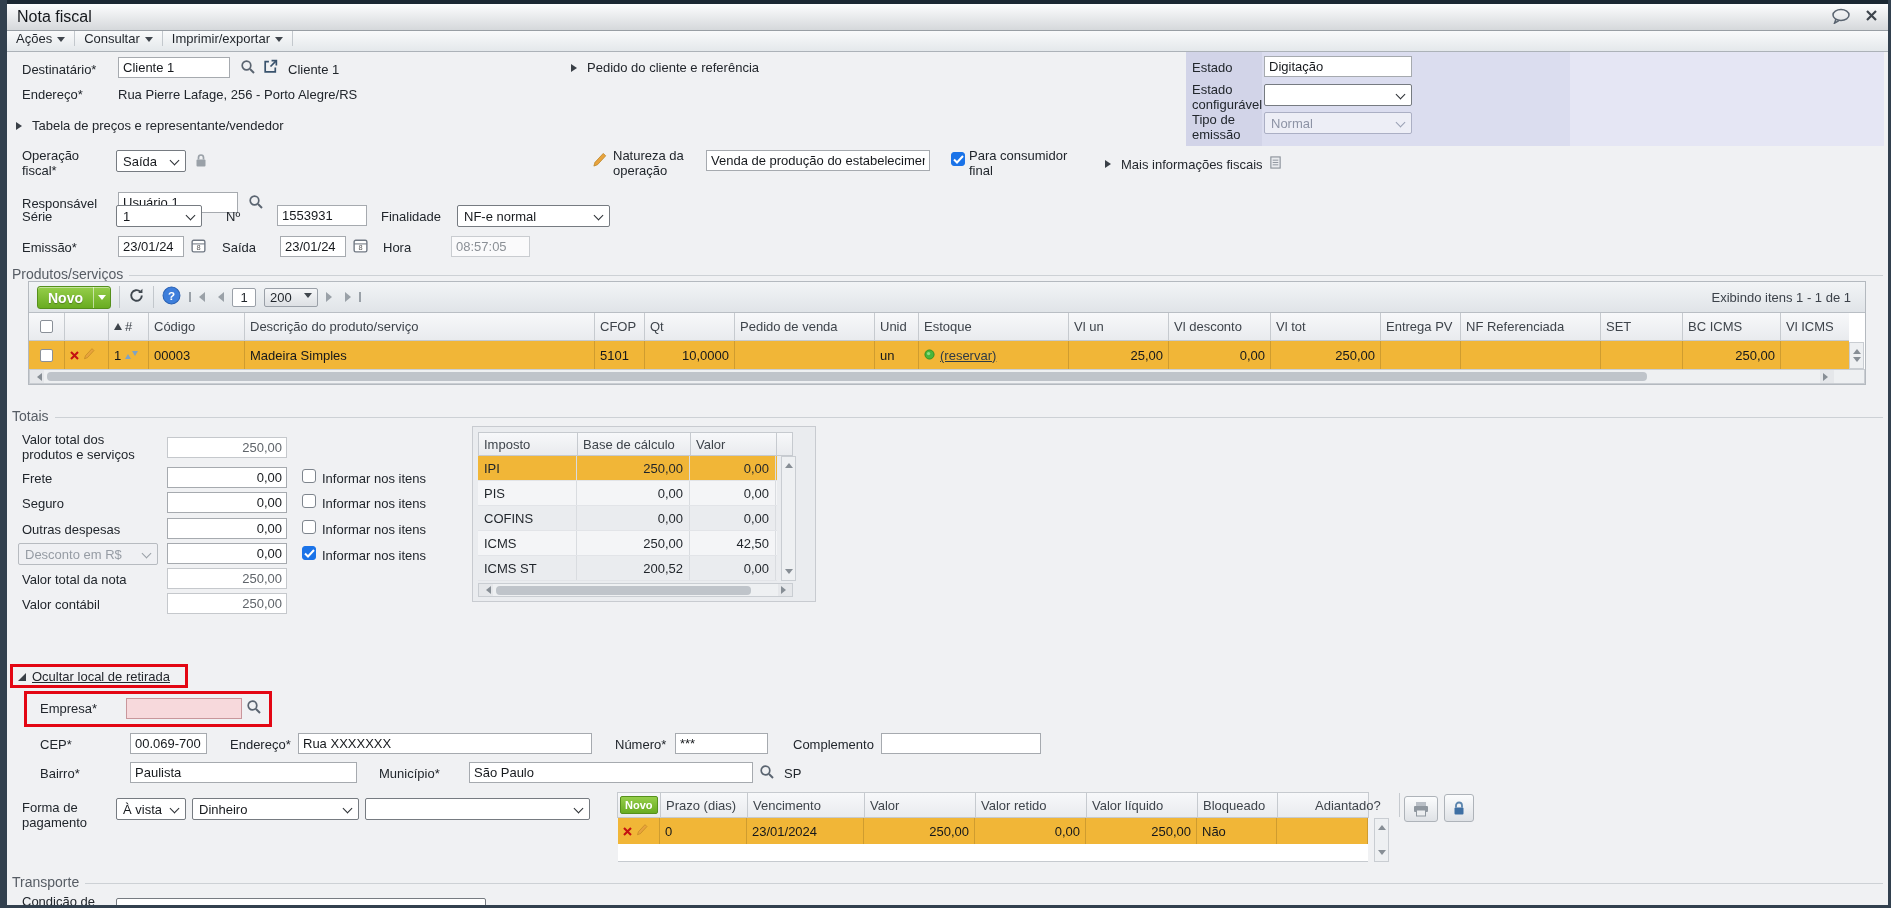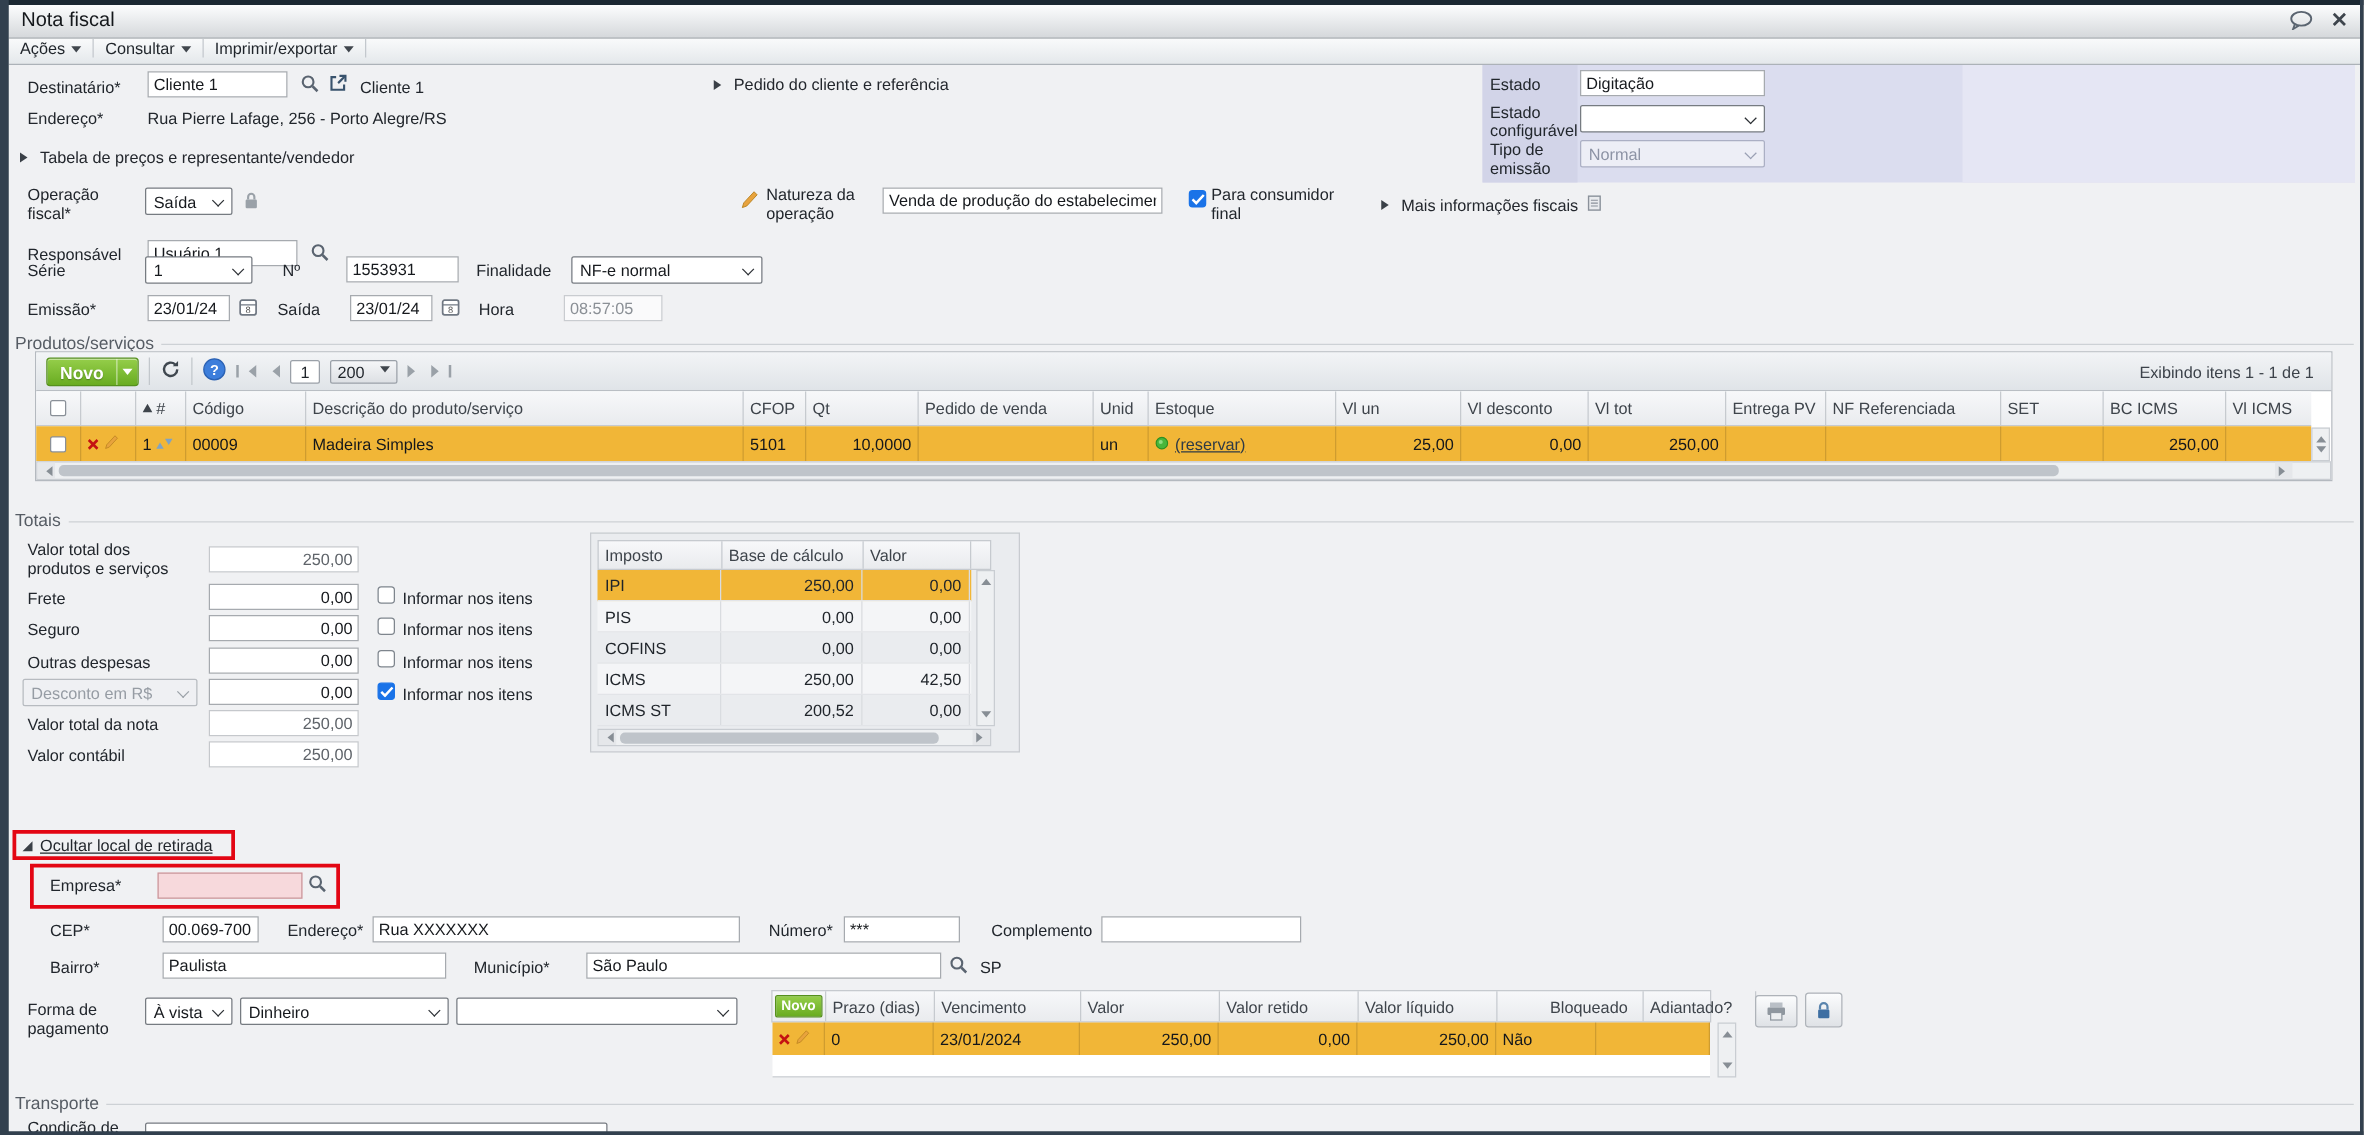--- a/index.html
+++ b/index.html
@@ -405,21 +405,21 @@
               <path d="M2 15.5l1.2-4L12 2l2.6 2.6-8.8 9.5z" fill="#E8A33D" stroke="#B8821F" stroke-width="0.8"></path>
             </svg></span>
       </div>
       <div class="dc" style="width:40px;">
           <span>1</span>
           <span class="updn">
             <span class="tri-u7"></span>
             <span class="tri-d7"></span>
           </span>
         </div>
-      <div class="dc" style="width:96px;">00009</div>
+      <div class="dc" style="width:96px;">00003</div>
       <div class="dc" style="width:350px;">Madeira Simples</div>
       <div class="dc" style="width:50px;">5101</div>
       <div class="dc r" style="width:90px;">10,0000</div>
       <div class="dc" style="width:140px;"></div>
       <div class="dc" style="width:44px;">un</div>
       <div class="dc" style="width:150px;gap:5px;">
         <span class="icon"><svg width="11" height="11" viewBox="0 0 12 12">
               <circle cx="6" cy="6" r="5" fill="#49B63B" stroke="#2E8F22"></circle>
               <circle cx="5" cy="5" r="1.8" fill="#8FDD80"></circle>
             </svg></span>
@@ -598,24 +598,24 @@
         </div>
       <div class="hc" style="width:111px;">
           <span>Valor</span>
         </div>
       <div class="hc" style="width:111px;">
           <span>Valor retido</span>
         </div>
       <div class="hc" style="width:111px;">
           <span>Valor líquido</span>
         </div>
-      <div class="hc" style="width:80px;margin-left:37px;">
+      <div class="hc" style="width:80px;">
           <span>Bloqueado</span>
         </div>
-      <div class="hc" style="width:90px;">
+      <div class="hc" style="width:90px;margin-left:32px;">
           <span>Adiantado?</span>
         </div>
     </div>
     <div class="brow">
       <div class="dc" style="width:42px;gap:4px;">
         <span class="icon"><svg width="9" height="9" viewBox="0 0 9 9">
               <path d="M1 1l7 7M8 1L1 8" stroke="#C41212" stroke-width="2.1"></path>
             </svg></span>
         <span class="icon"><svg width="12" height="13" viewBox="0 0 16 17">
               <path d="M2 15.5l1.2-4L12 2l2.6 2.6-8.8 9.5z" fill="#E8A33D" stroke="#B8821F" stroke-width="0.8"></path>

